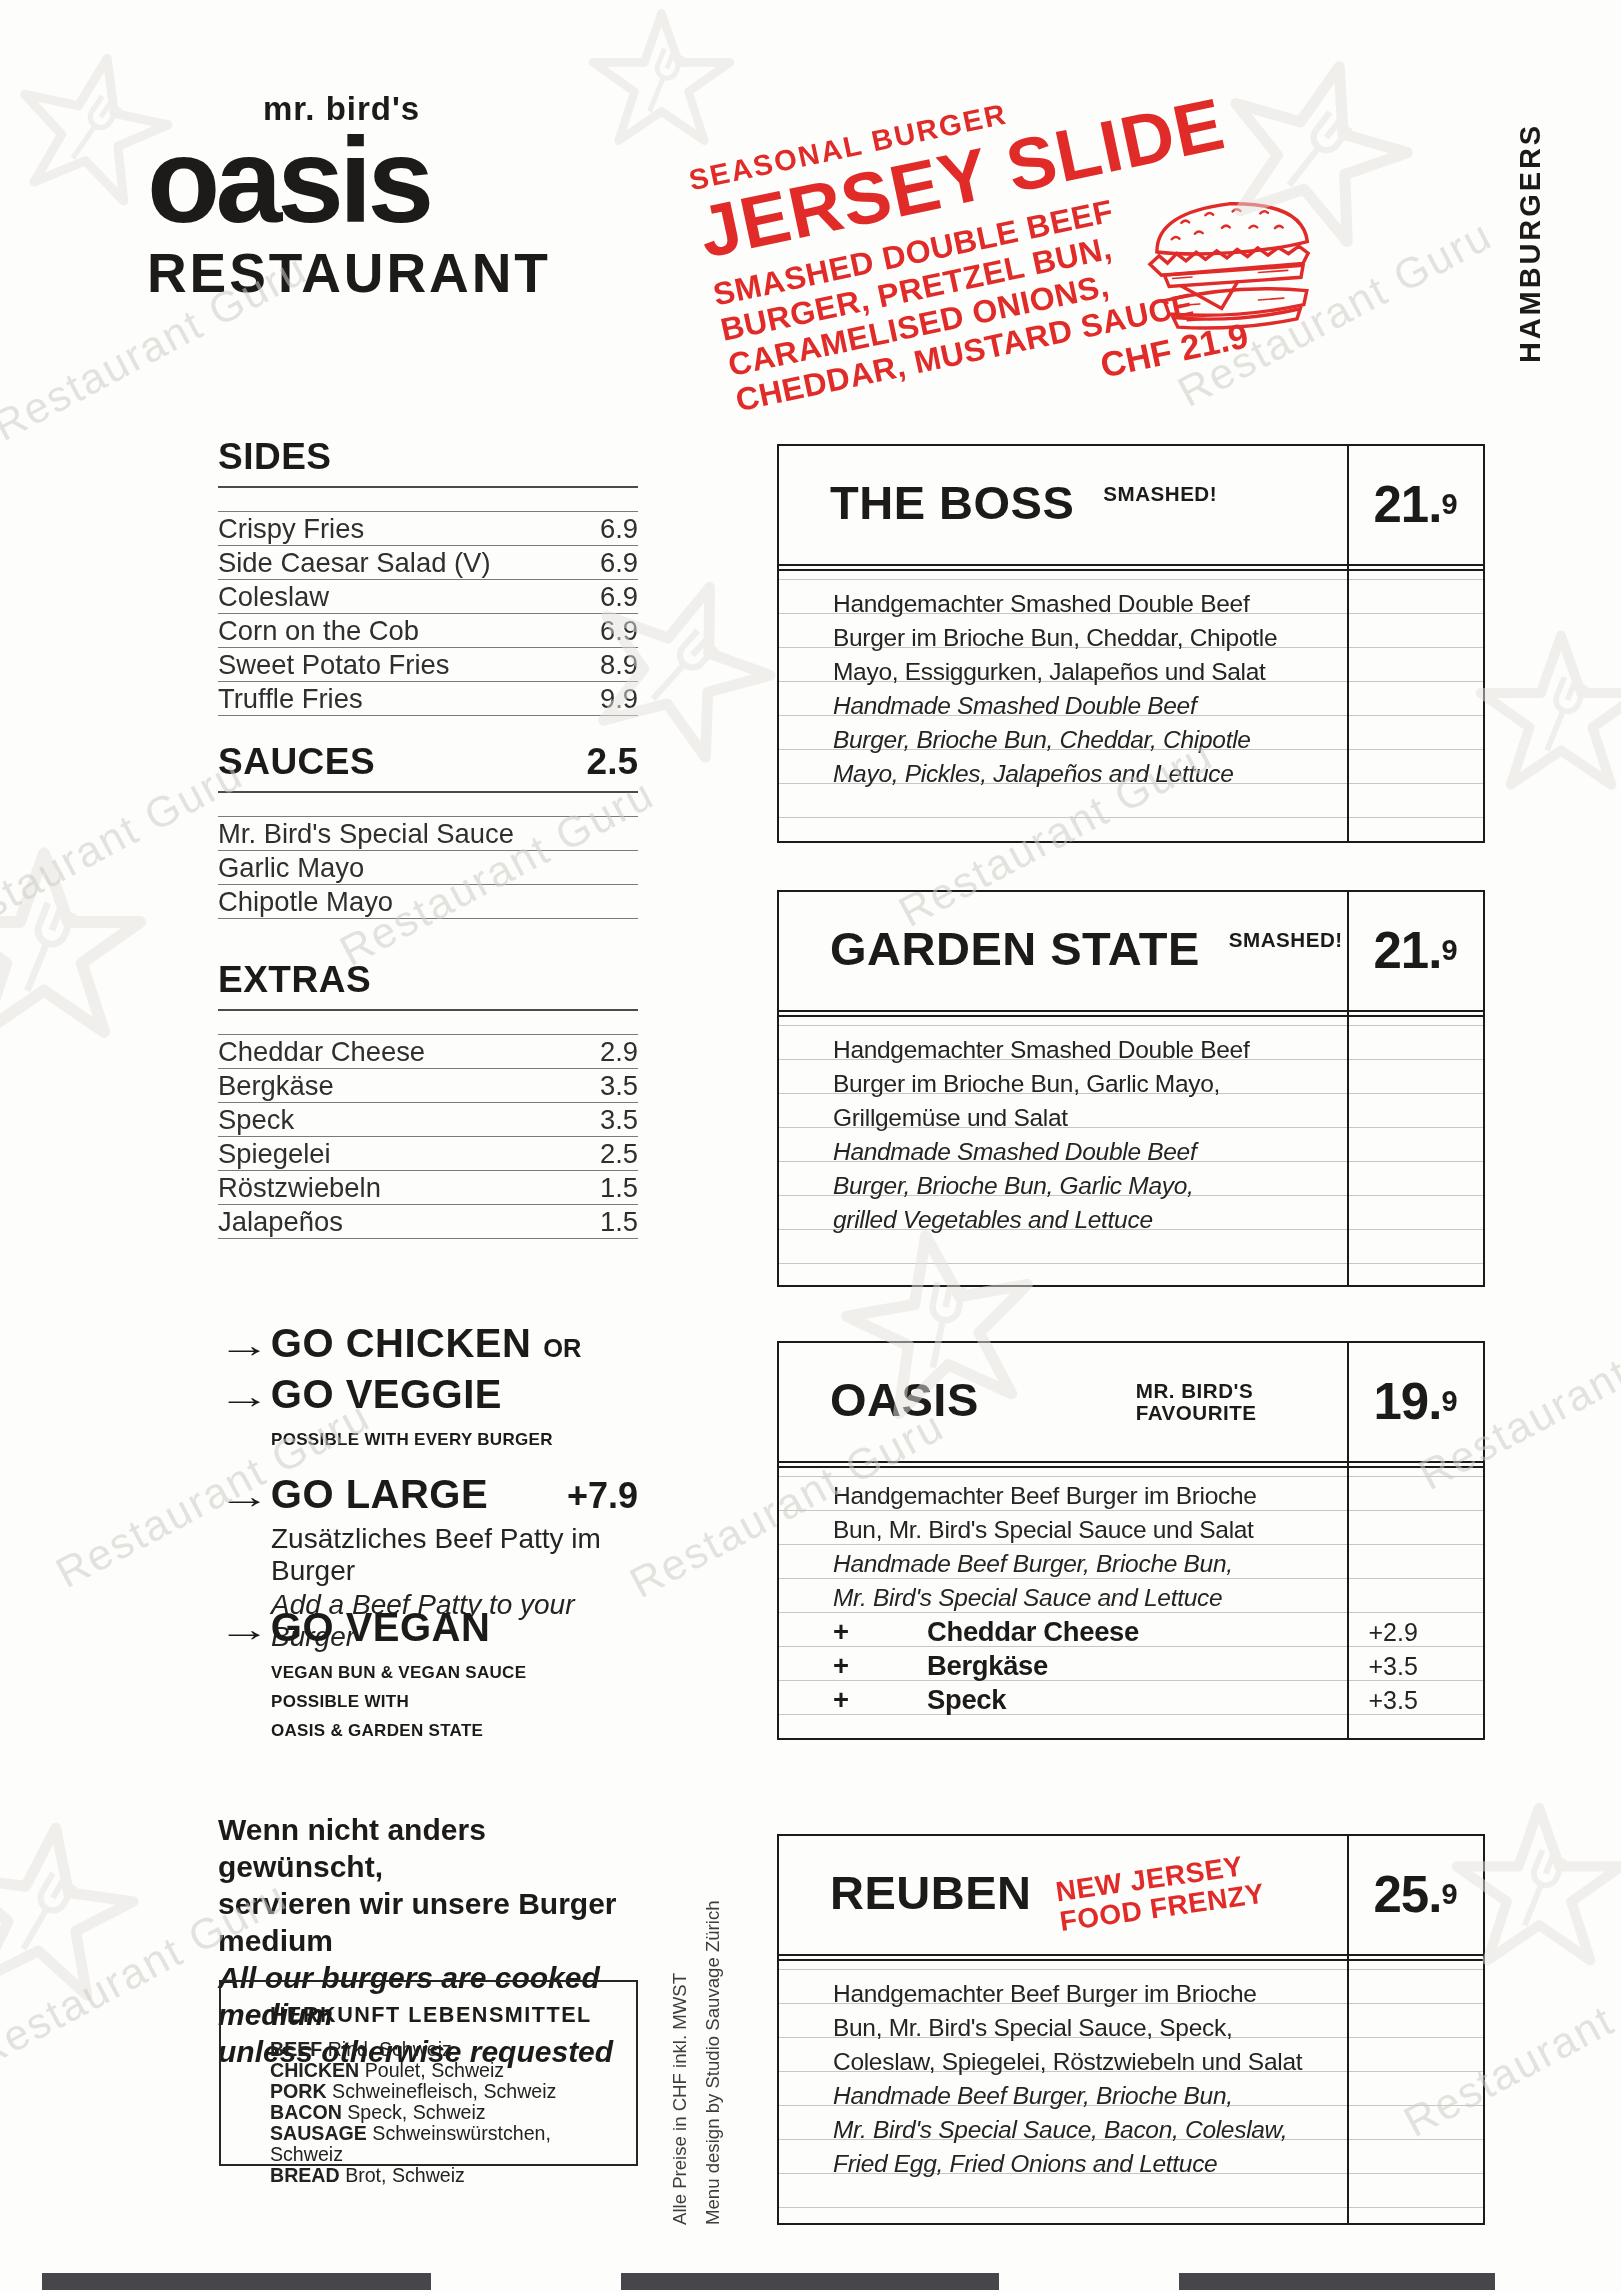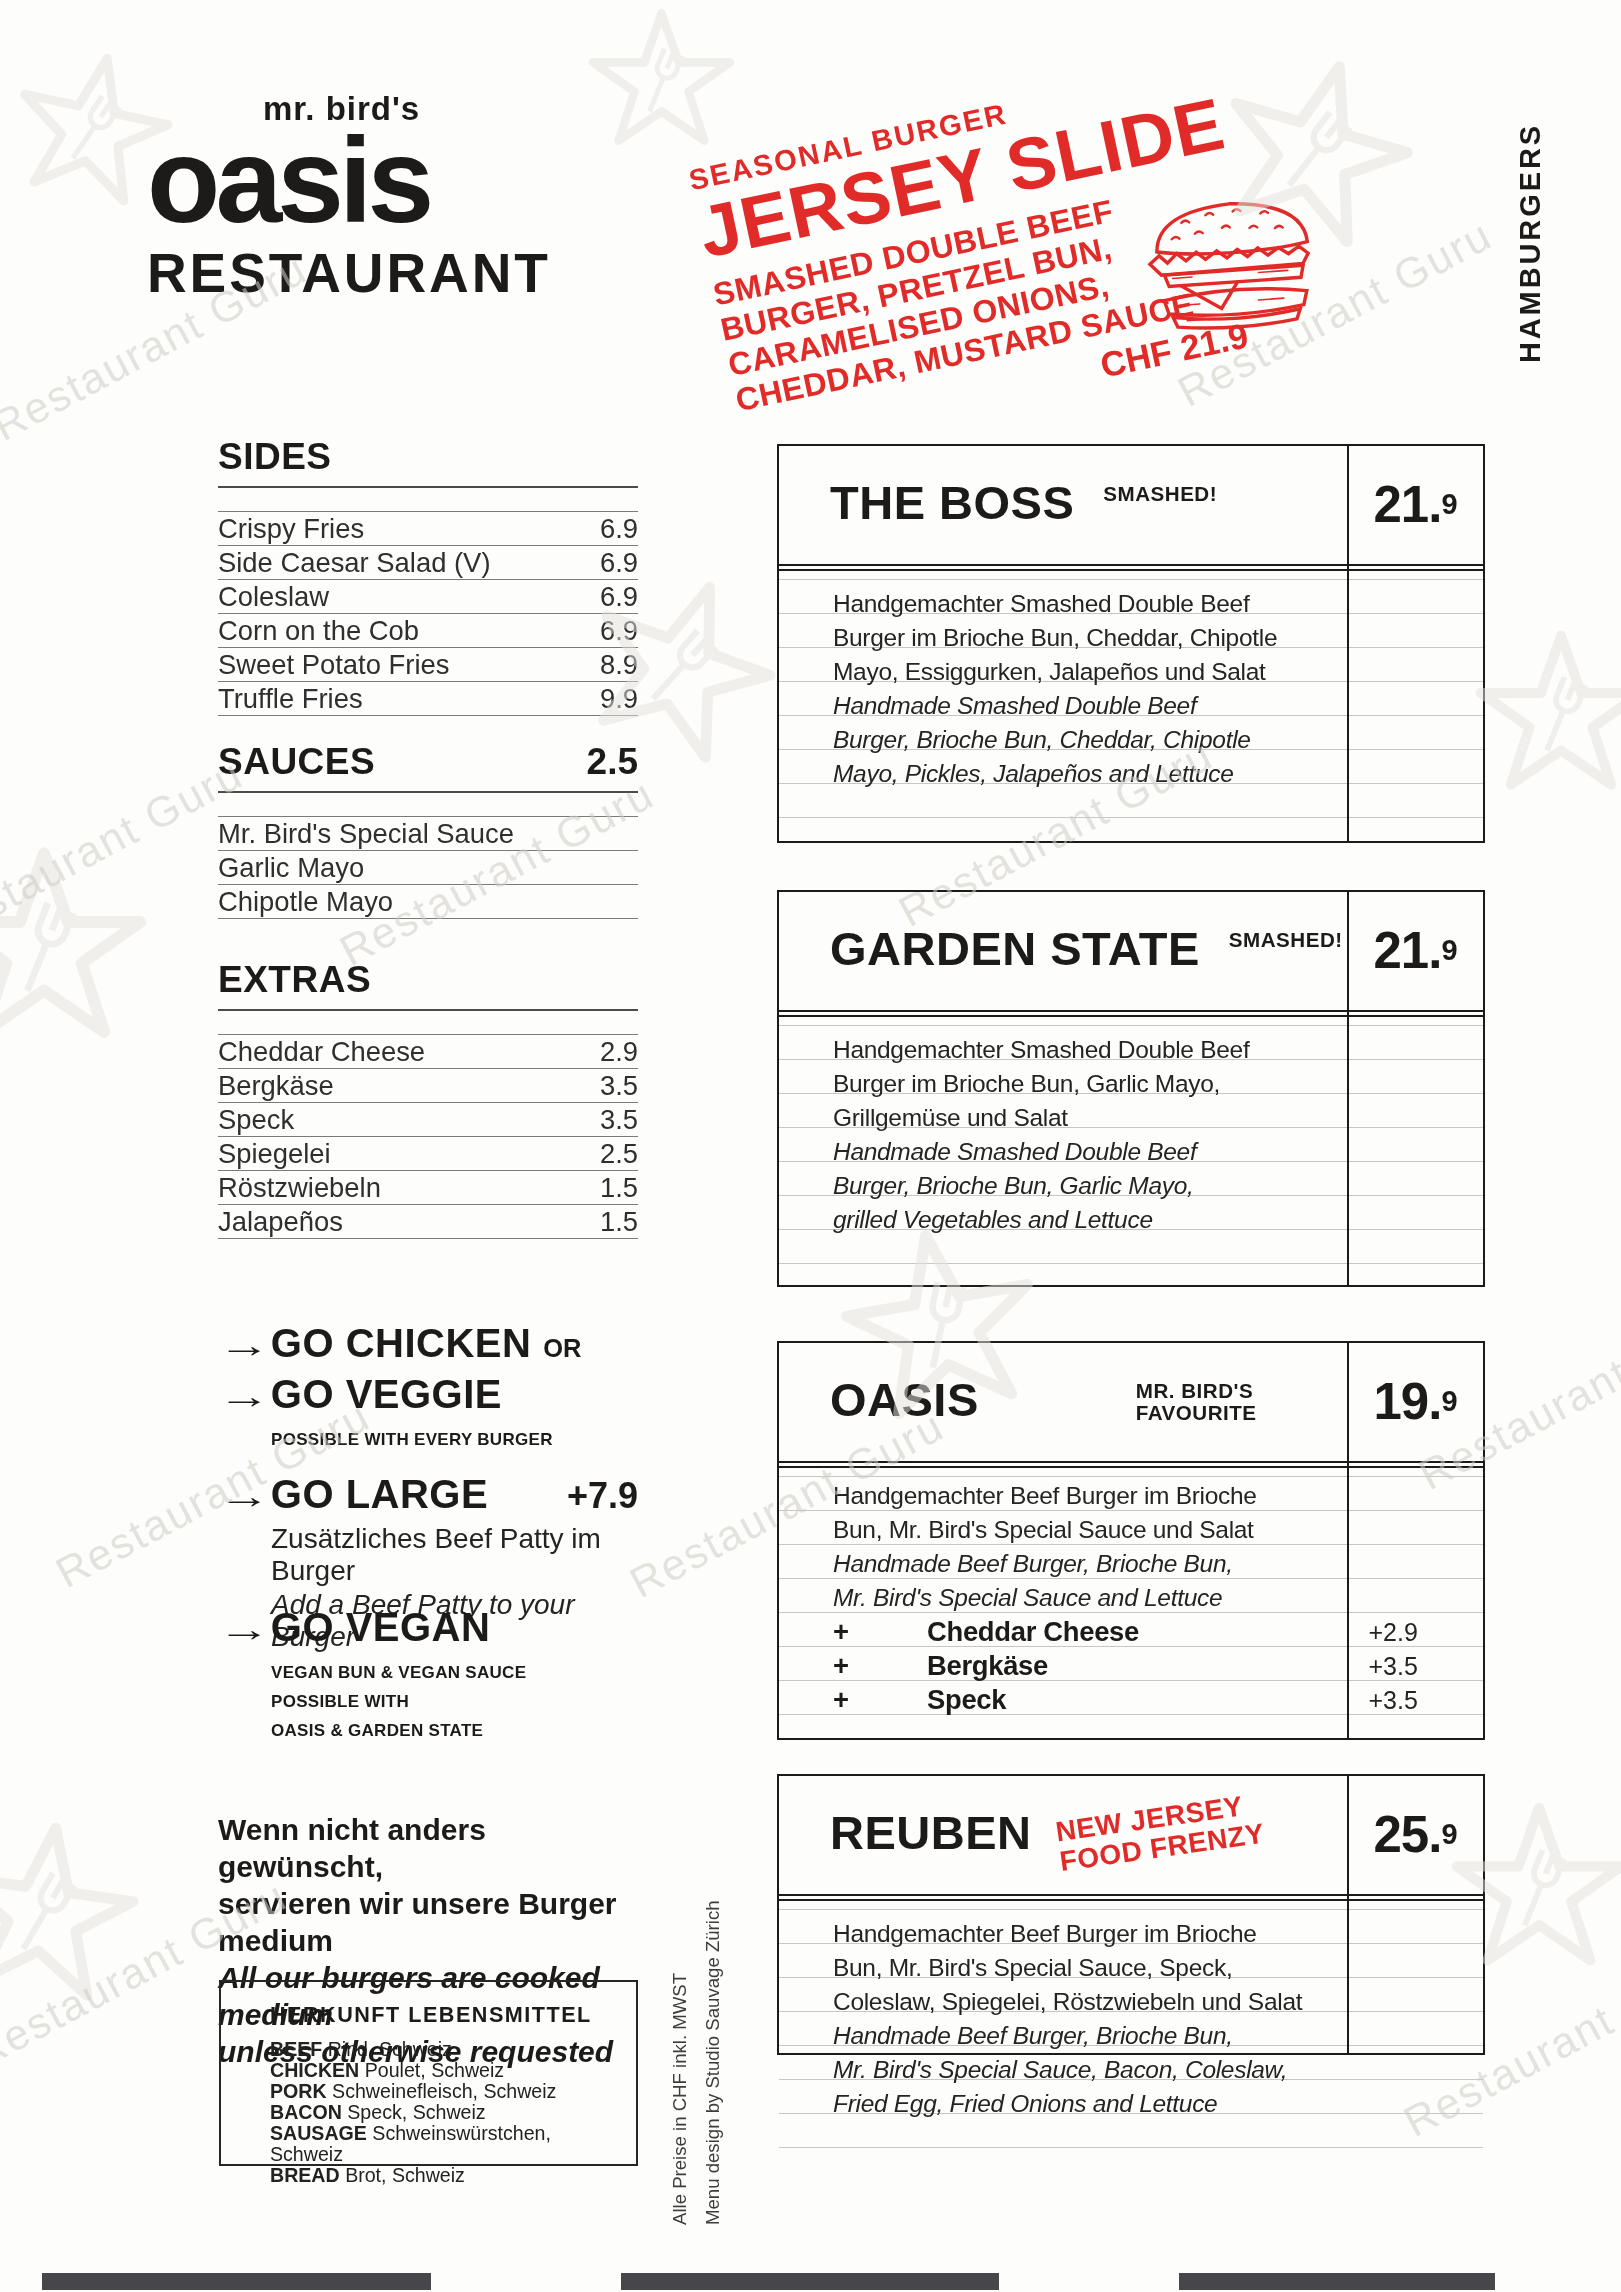--- a/index.html
+++ b/index.html
@@ -365,21 +365,21 @@
       </div>
       <div class="extra-row">
         <span class="extra-plus">+</span>
         <span class="extra-name">Speck</span>
         <span class="extra-price">+3.5</span>
       </div>
     </div>
     <div class="vline"></div>
   </section>
 
-  <section class="card" style="top:1774px;height:281px">
+  <section class="card" style="top:1834px;height:391px">
     <div class="card-header">
       <div class="card-title-wrap">
         <span class="card-title">REUBEN</span>
         <span class="card-stamp">NEW JERSEY
 FOOD FRENZY</span>
       </div>
       <div class="card-price">
         <span class="pw">25.</span>
           <span class="pf">9</span>
       </div>

